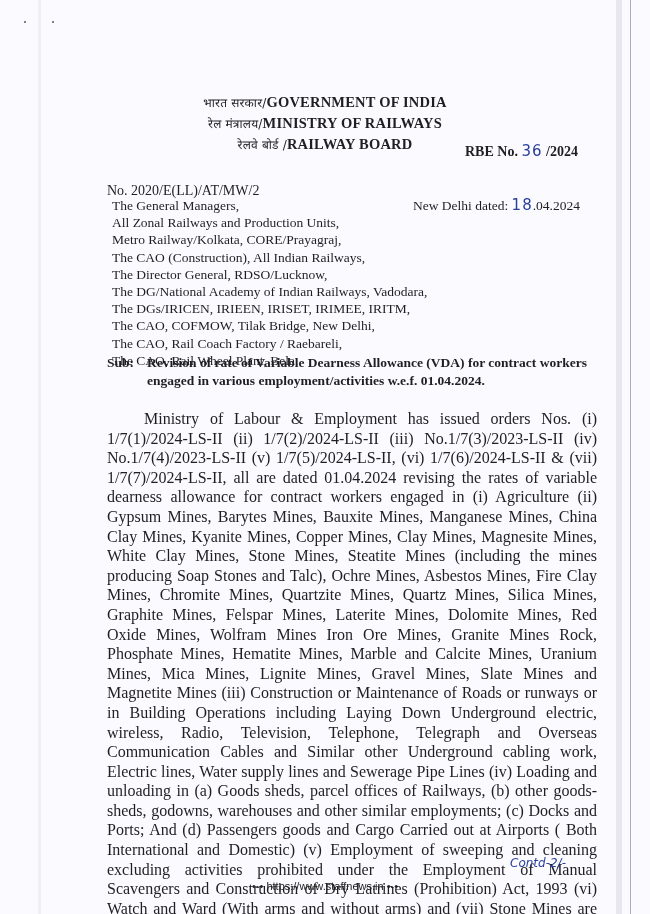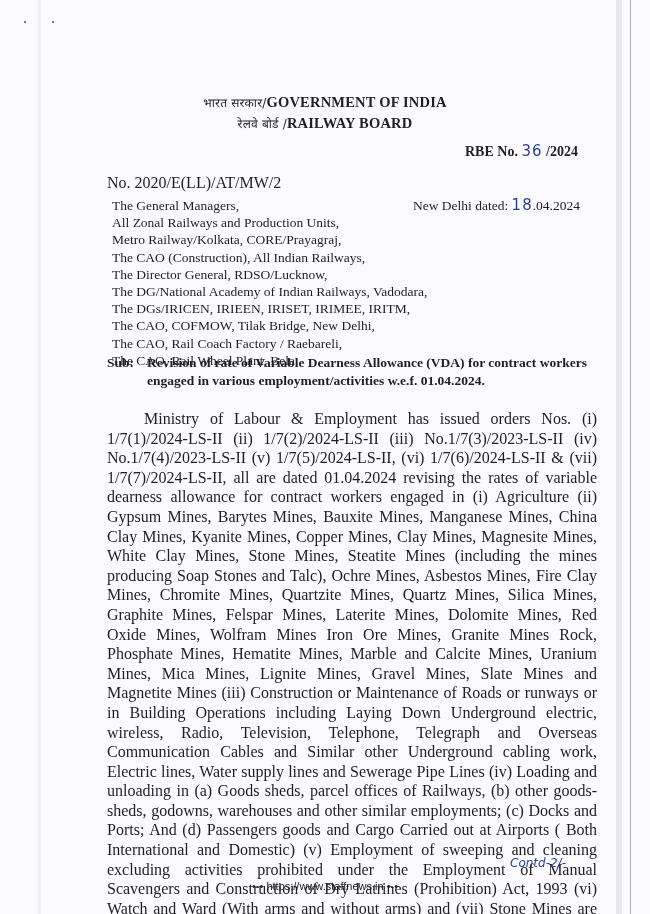--- a/index.html
+++ b/index.html
@@ -13,21 +13,21 @@
     .page-edge { position: absolute; top: 0; bottom: 0; width: 1px; background: #9a98b0; }
     .edge-1 { left: 630px; opacity: 0.8; }
     .edge-2 { left: 616px; background: #dcdbe8; width: 6px; opacity: 0.6; }
     .edge-left { left: 38px; width: 3px; background: #f0eff6; }
     .speck { position: absolute; width: 2px; height: 2px; background: #555; border-radius: 1px; }
     .header { position: absolute; top: 92px; left: 0; width: 650px; text-align: center; }
     .header .line { font-size: 14.5px; line-height: 20px; font-weight: bold; letter-spacing: 0.2px; }
     .header .hindi { font-family: "DejaVu Sans", sans-serif; font-weight: normal; font-size: 12px; }
     .rbe { position: absolute; top: 142px; left: 465px; font-size: 14px; font-weight: bold; }
     .hand { font-family: "DejaVu Sans", sans-serif; color: #2a3f9a; font-weight: normal; font-size: 15px; letter-spacing: 1px; text-align: center; }
-    .fileno { position: absolute; top: 174px; left: 107px; font-size: 16px; font-family: Liberation Serif, serif; }
+    .fileno { position: absolute; top: 183px; left: 107px; font-size: 14px; font-family: Liberation Serif, serif; }
     .dated { position: absolute; top: 164px; left: 413px; font-size: 13.5px; margin-top: 32px; }
     .addressees { position: absolute; top: 197px; left: 112px; font-size: 13.5px; line-height: 17.2px; }
     .subject { position: absolute; top: 354px; left: 107px; width: 490px; font-size: 13.5px; font-weight: bold; line-height: 17.5px; }
     .subject .lbl { display: inline-block; width: 40px; }
     .subject .txt { display: inline-block; width: 440px; vertical-align: top; }
     .body-text { position: absolute; top: 409px; left: 107px; width: 490px; font-size: 16px; line-height: 19.6px; text-align: justify; text-indent: 37px; }
     .contd { position: absolute; top: 856px; left: 510px; font-family: "DejaVu Sans", sans-serif; font-style: italic; color: #2a3f9a; font-size: 12px; }
     .footer { position: absolute; top: 880px; left: 0; width: 650px; text-align: center; font-family: "Liberation Sans", sans-serif; font-size: 11px; color: #222; }
   </style>
 </head>
@@ -36,20 +36,23 @@
 <div class="page-edge edge-left"></div>
 <div class="page-edge edge-2"></div>
 <div class="page-edge edge-1"></div>
 <div class="speck" style="left:24px;top:21px;"></div>
 <div class="speck" style="left:52px;top:21px;"></div>
 <div class="speck" style="left:571px;top:519px;"></div>
 
 <div class="header">
   <div class="line">
     <span class="hindi">भारत सरकार/</span><span>GOVERNMENT OF INDIA</span>
+  </div>
+  <div class="line">
+    <span class="hindi">रेल मंत्रालय/</span><span>MINISTRY OF RAILWAYS</span>
   </div>
   <div class="line">
     <span class="hindi">रेलवे बोर्ड /</span><span>RAILWAY BOARD</span>
   </div>
 </div>
 
 <div class="rbe">
   <span>RBE No. </span><span class="hand">36</span><span> /2024</span>
 </div>
 

